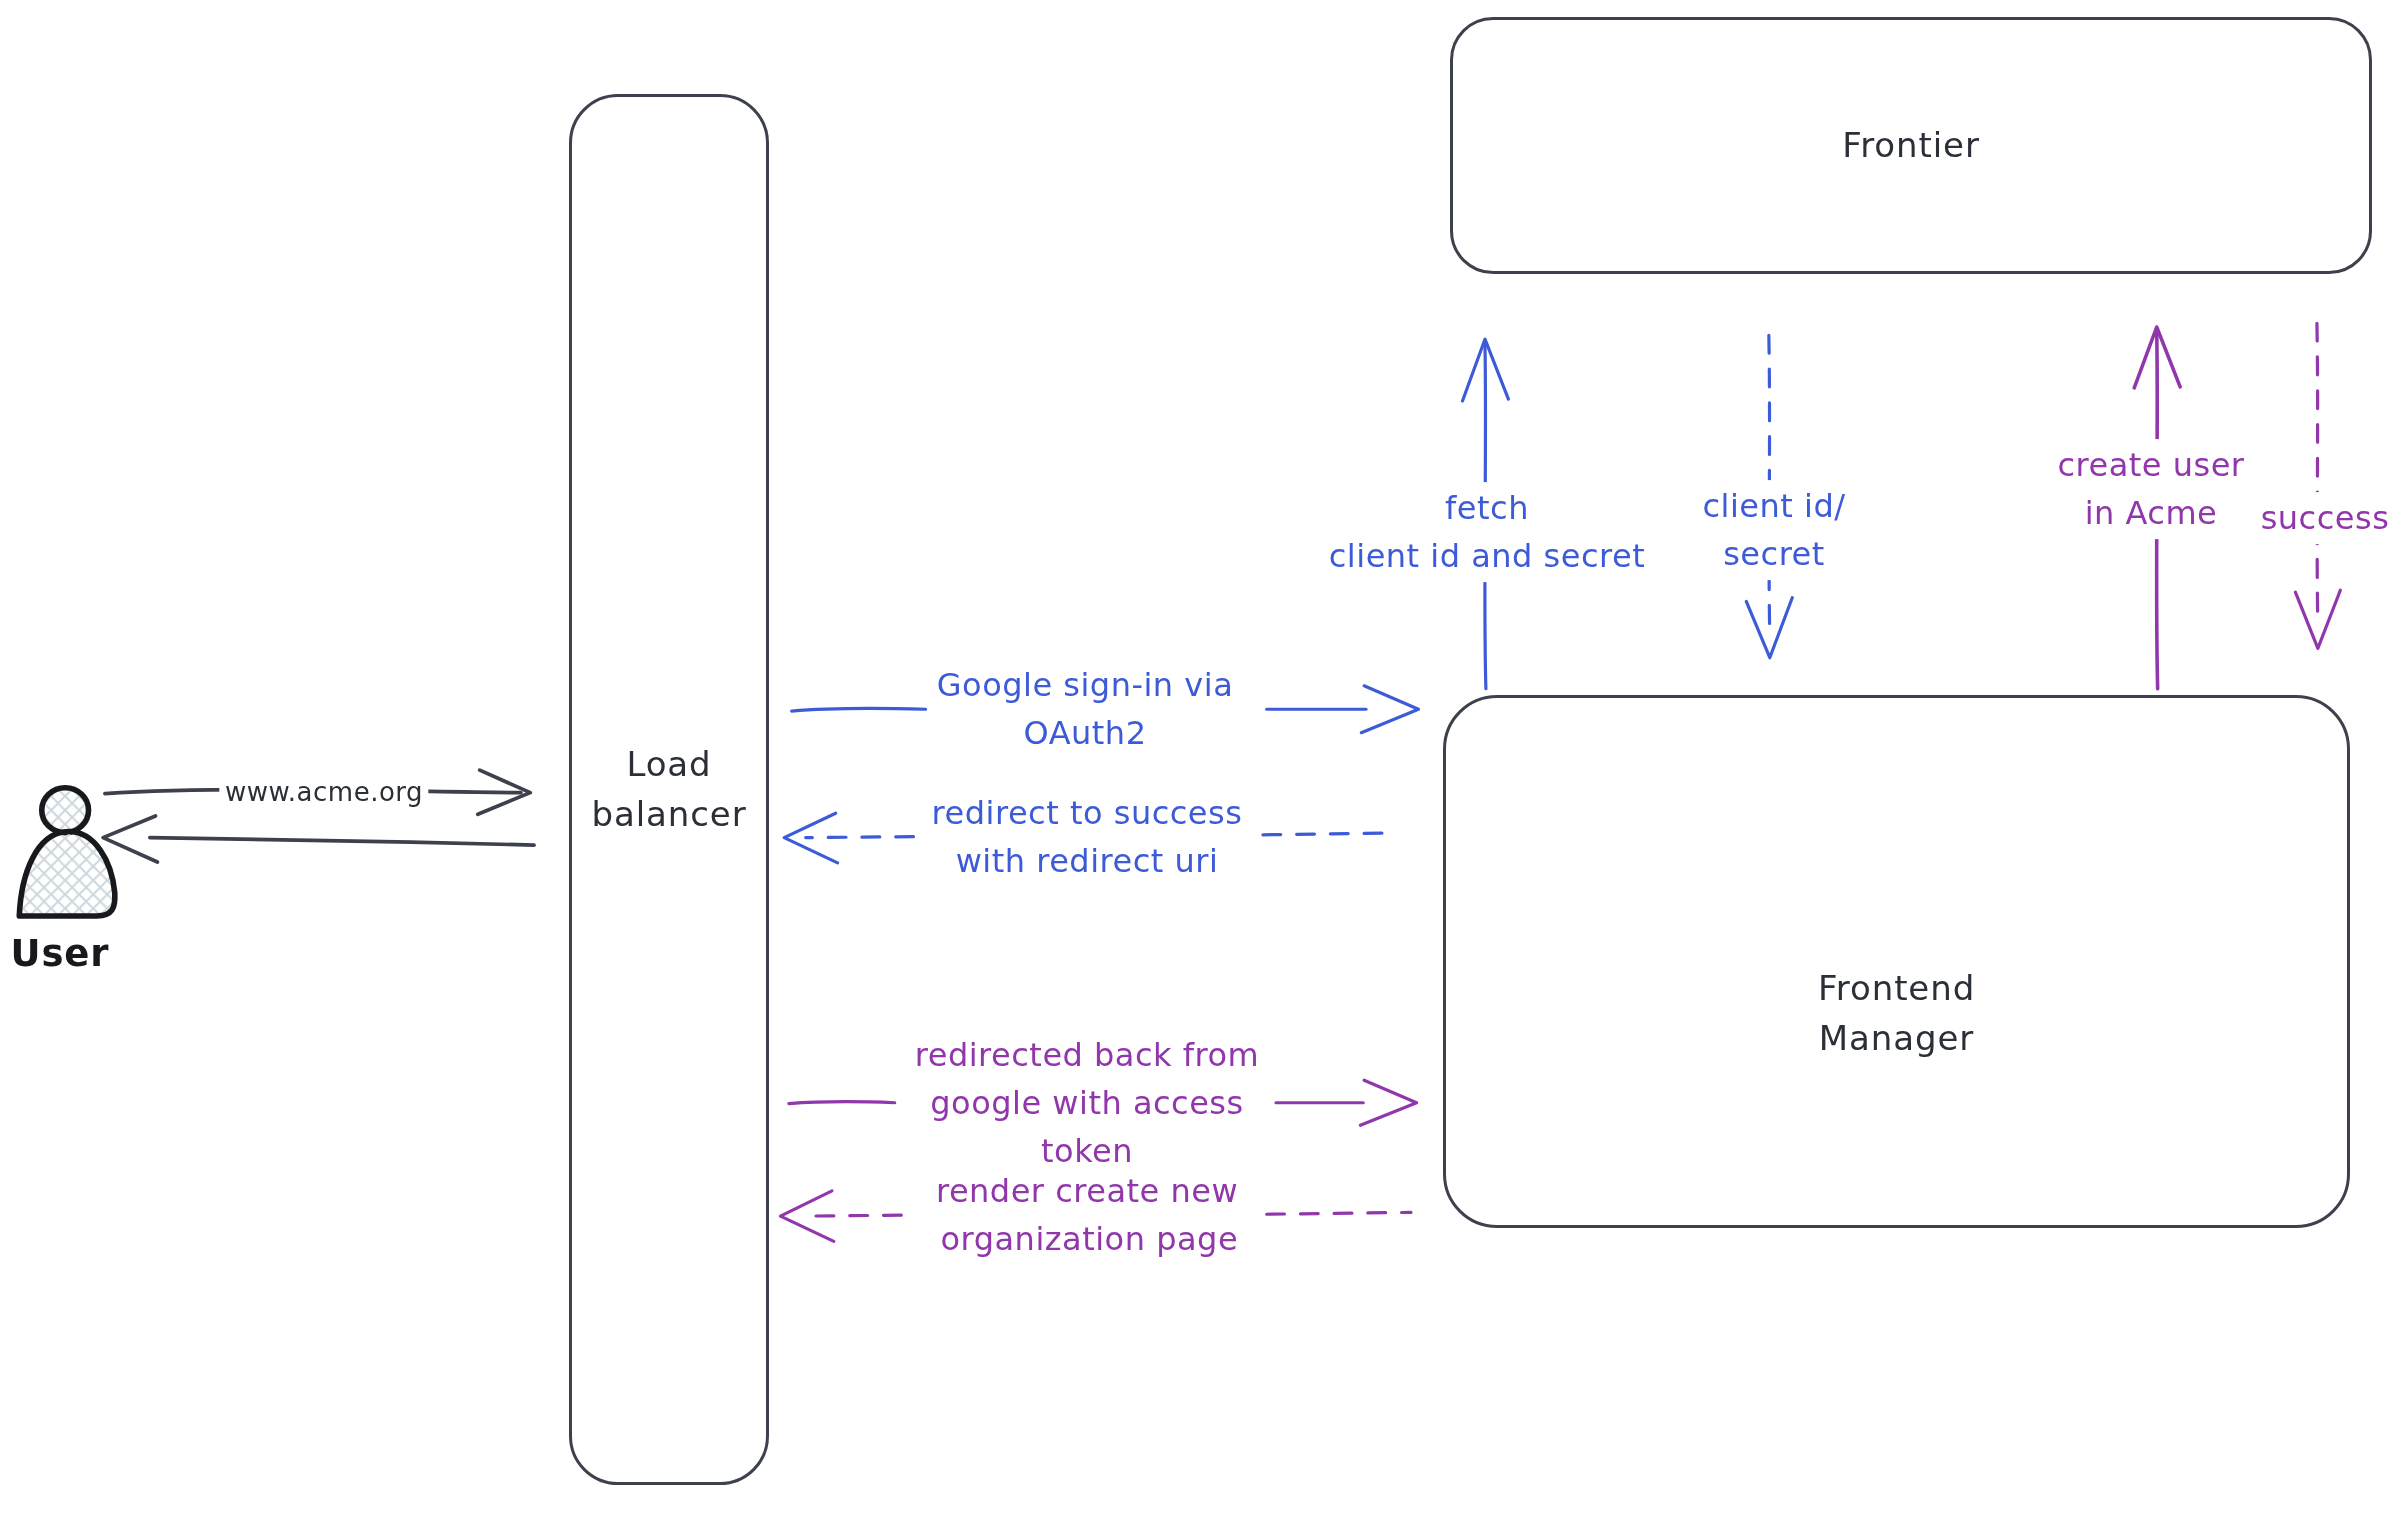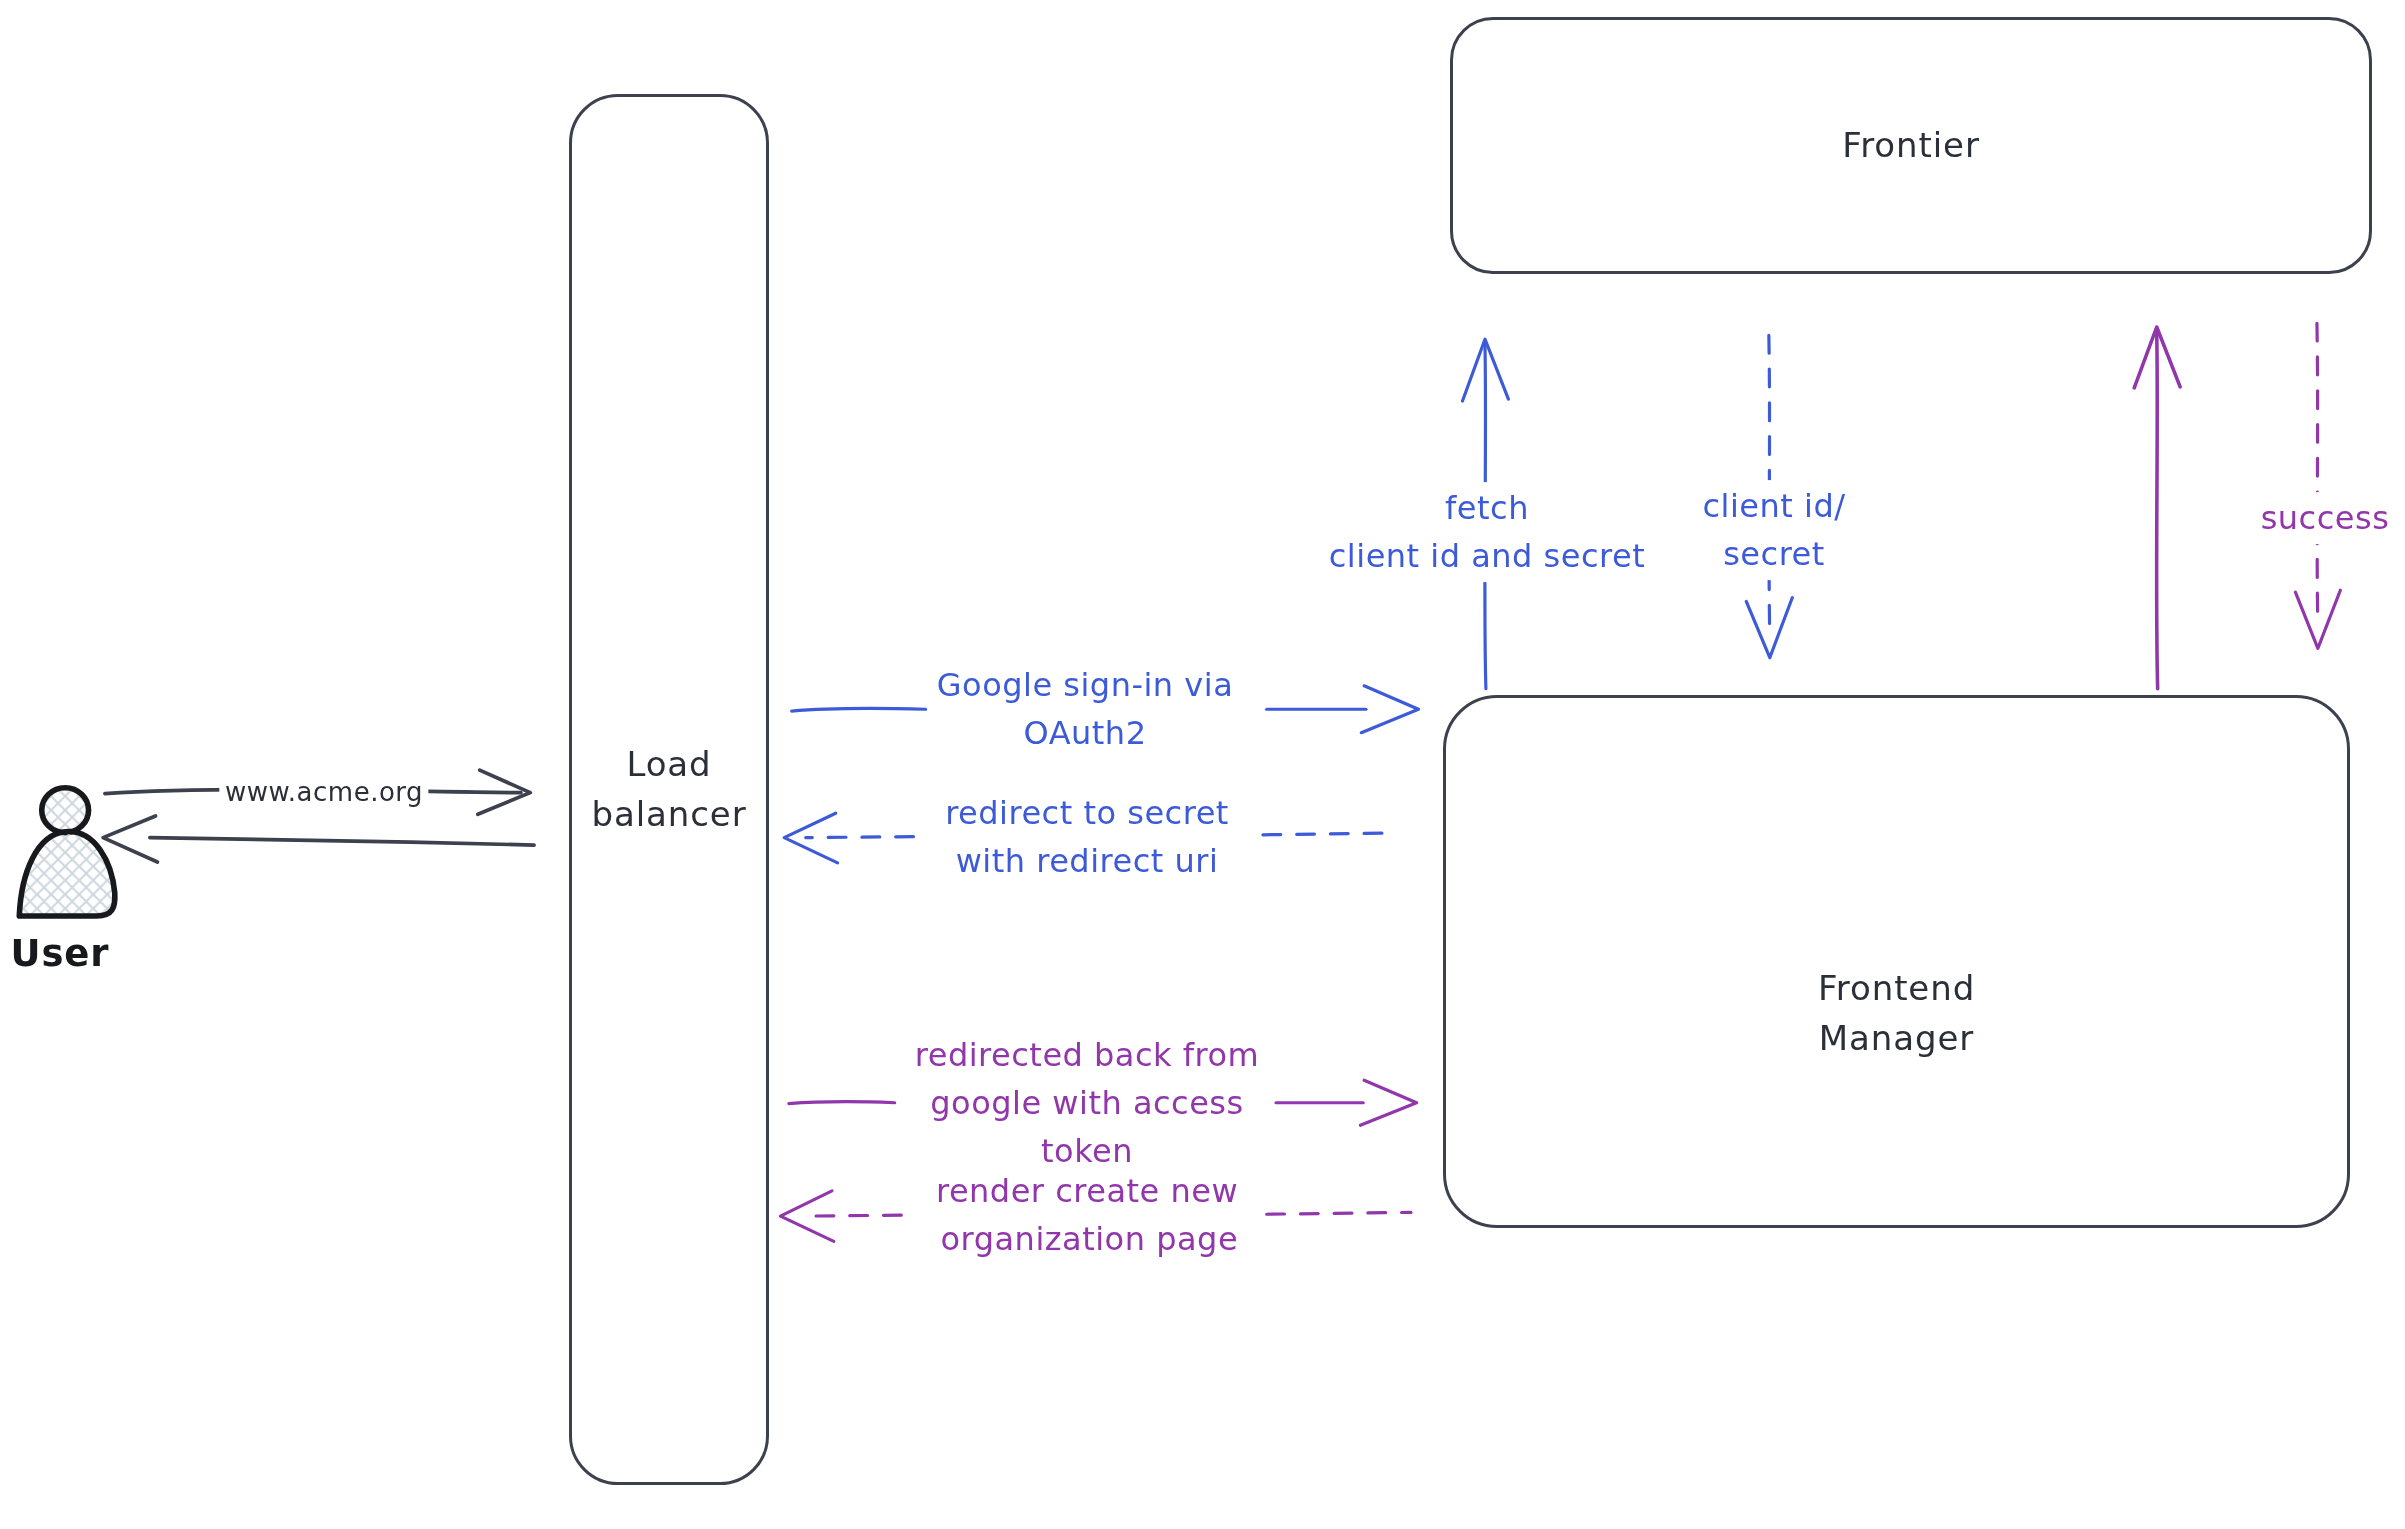--- a/index.html
+++ b/index.html
@@ -144,27 +144,29 @@
       </pattern>
     </defs>
     <ellipse cx="60" cy="30" rx="25" ry="24" fill="url(#crosshatch)" stroke="#17191d" stroke-width="6"></ellipse>
     <path d="M11,143 C13,96 30,56 60,53 C92,50 110,86 113,118 C114,135 110,143 94,143 Z" fill="url(#crosshatch)" stroke="#17191d" stroke-width="6" stroke-linejoin="round"></path>
   </svg>
   <div id="lbl-user">User</div>
 
   <div class="msg-label c-ink" id="lbl-www">www.acme.org</div>
   <div class="msg-label c-blue" id="lbl-google-signin">Google sign-in via
 OAuth2</div>
-  <div class="msg-label c-blue" id="lbl-redirect">redirect to secret
+  <div class="msg-label c-blue" id="lbl-redirect">redirect to success
 with redirect uri</div>
   <div class="msg-label c-purple" id="lbl-redirected">redirected back from
 google with access
 token</div>
   <div class="msg-label c-purple" id="lbl-render">render create new
 organization page</div>
   <div class="msg-label c-blue" id="lbl-clientid">client id/
 secret</div>
   <div class="msg-label c-blue" id="lbl-fetch">fetch
 client id and secret</div>
+  <div class="msg-label c-purple" id="lbl-createuser">create user
+in Acme</div>
   <div class="msg-label c-purple" id="lbl-success">success</div>
 
 </div>
 
 
 </body></html>

